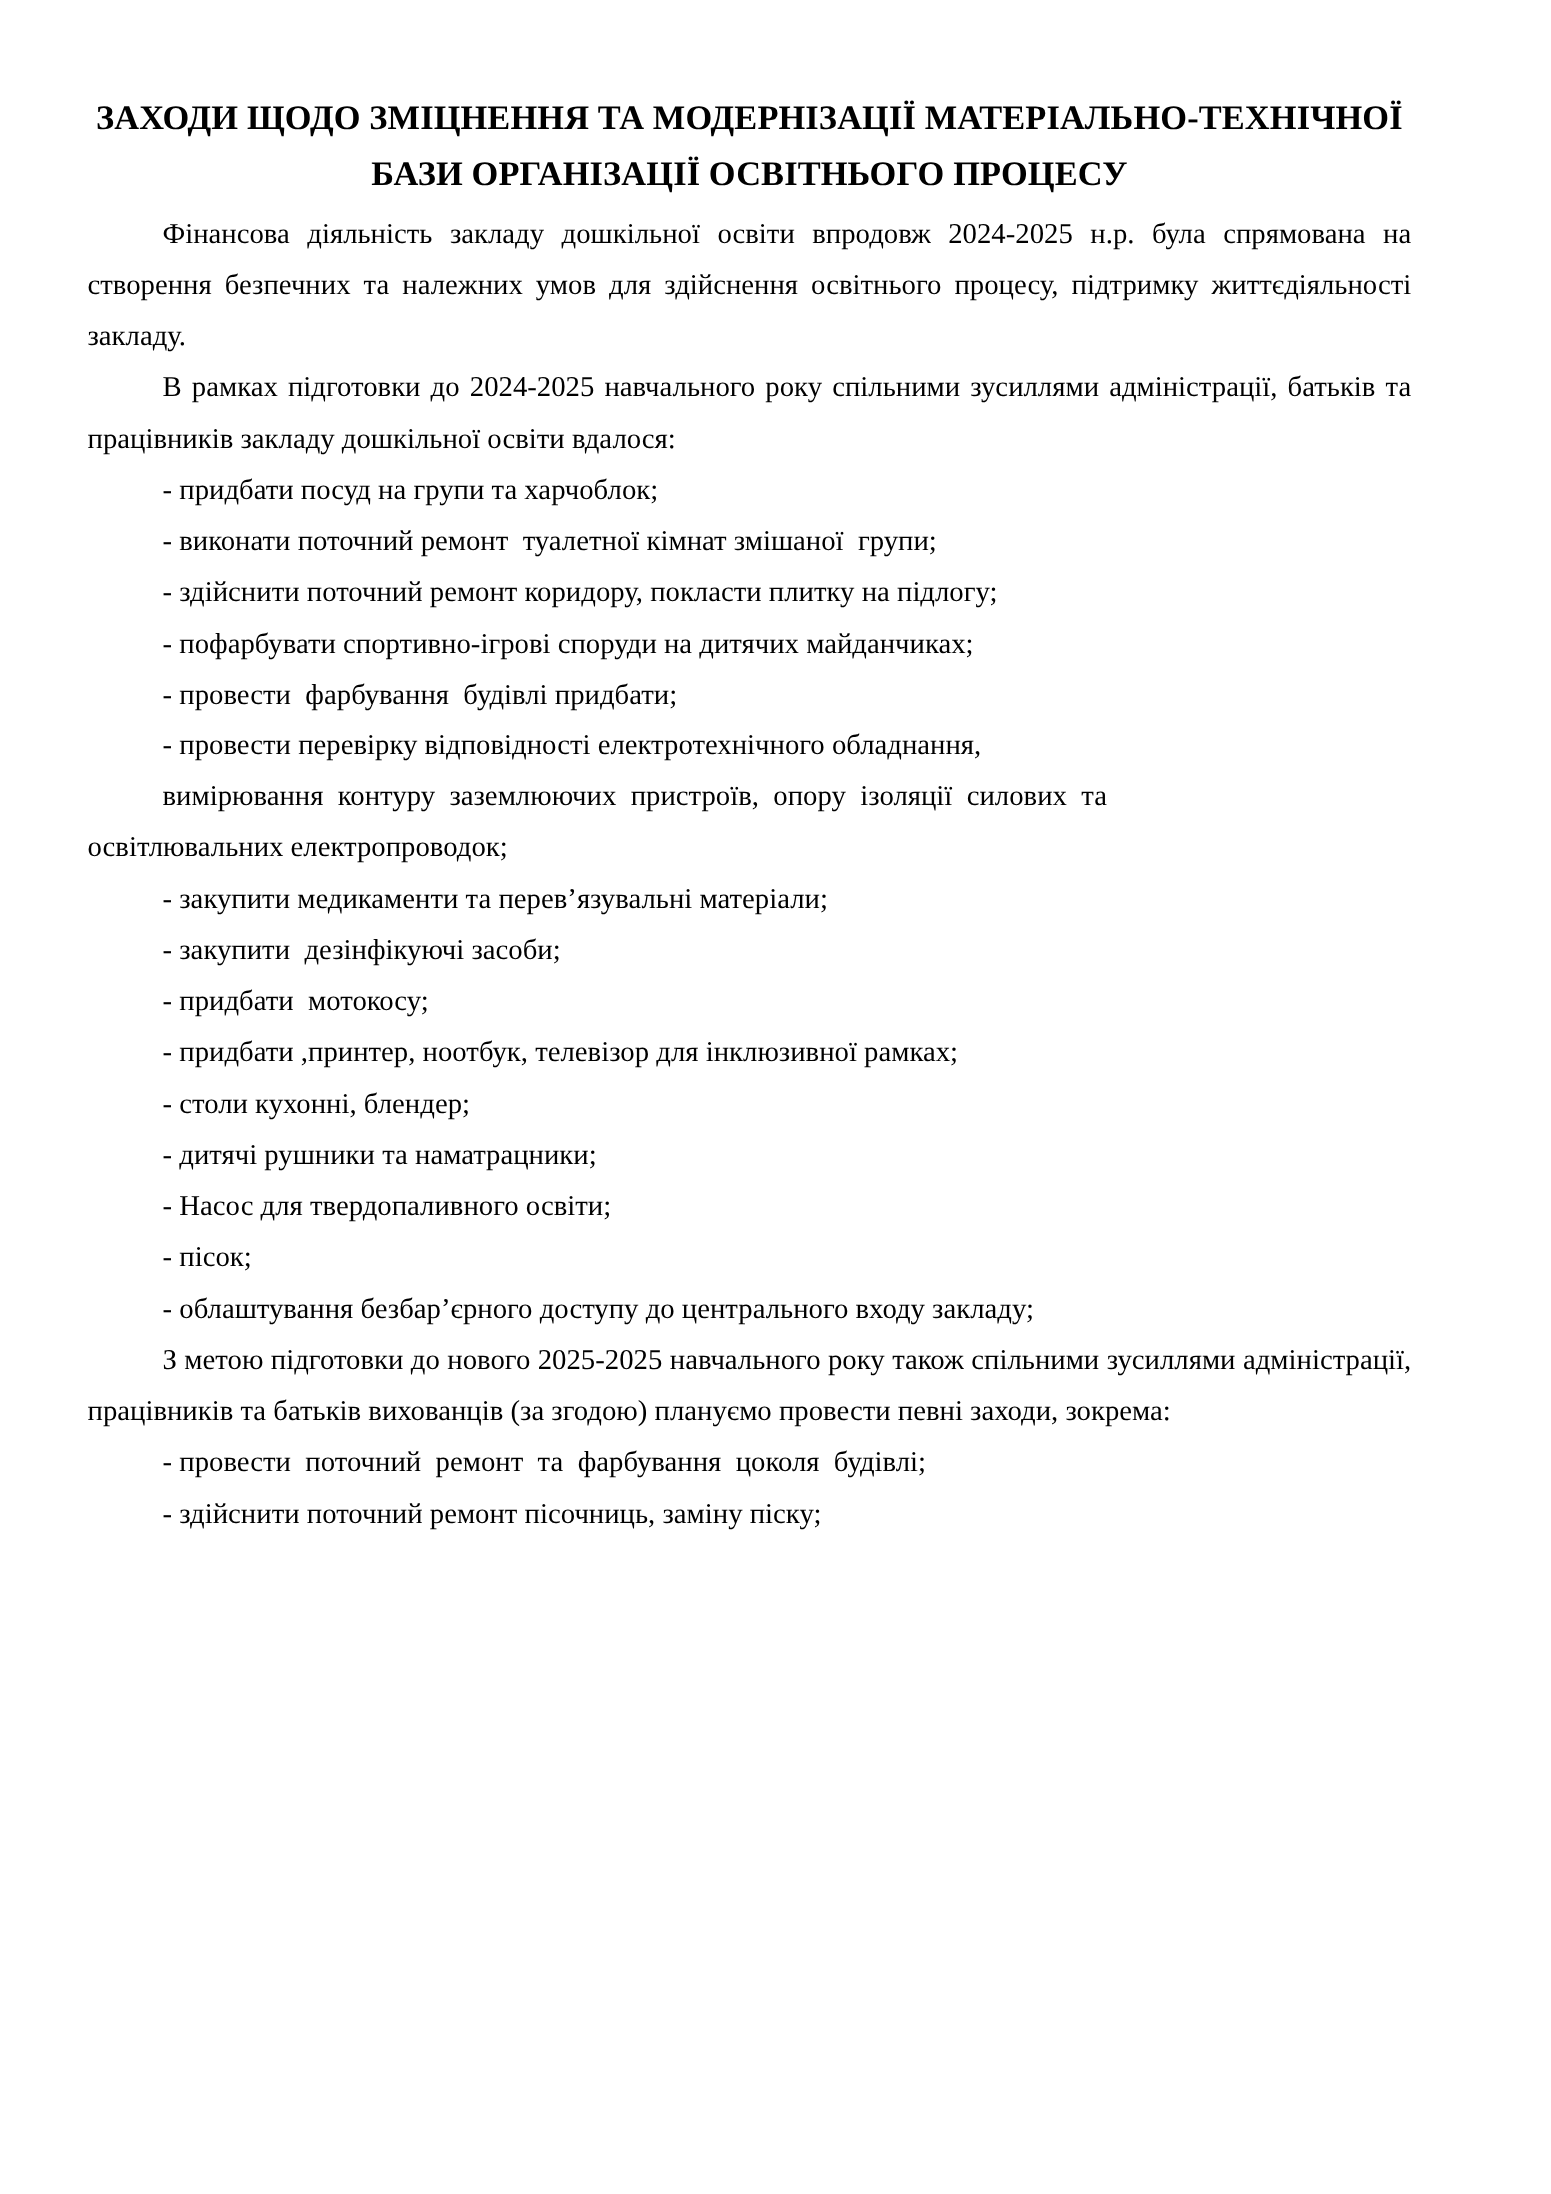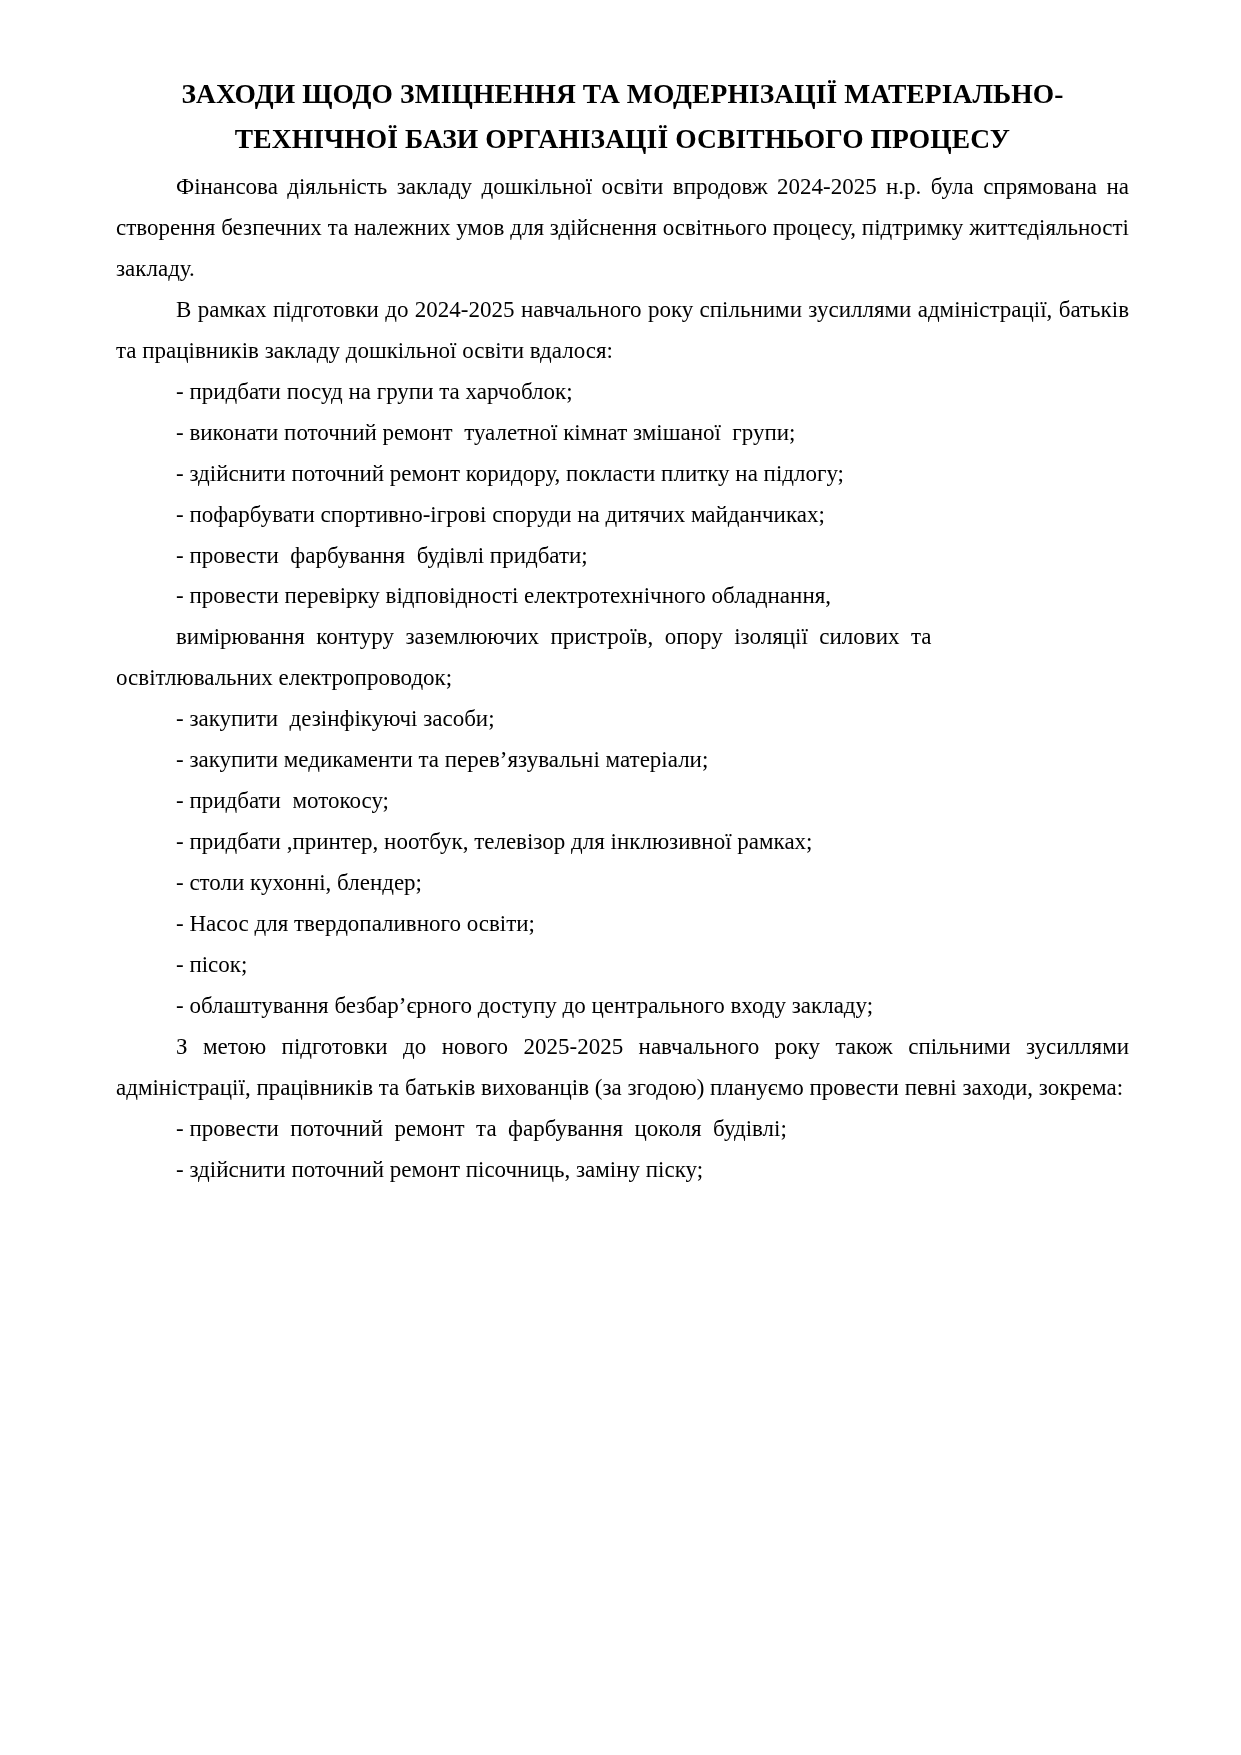--- a/index.html
+++ b/index.html
@@ -12,21 +12,21 @@
     font-family: "Liberation Serif", "DejaVu Serif", serif;
     color: #000000;
   }
   .page {
     position: relative;
     width: 1241px;
     height: 1755px;
     margin: 0 auto;
     background: #ffffff;
     box-sizing: border-box;
-    padding: 72px 112px 40px 116px;
+    padding: 72px 112px 40px 70px;
     overflow: hidden;
   }
   .doc-title {
     font-size: 27.5px;
     font-weight: bold;
     text-align: center;
     line-height: 1.62;
     letter-spacing: 0.1px;
     margin: 0 0 6px 0;
     padding: 0 6px;
@@ -70,25 +70,26 @@
     <p class="bullet">- придбати посуд на групи та харчоблок;</p>
     <p class="bullet">- виконати поточний ремонт  туалетної кімнат змішаної  групи;</p>
     <p class="bullet">- здійснити поточний ремонт коридору, покласти плитку на підлогу;</p>
     <p class="bullet">- пофарбувати спортивно-ігрові споруди на дитячих майданчиках;</p>
     <p class="bullet">- провести  фарбування  будівлі придбати;</p>
 
     <p class="bullet">- провести перевірку відповідності електротехнічного обладнання,</p>
     <p class="bullet">вимірювання  контуру  заземлюючих  пристроїв,  опору  ізоляції  силових  та</p>
     <p class="cont">освітлювальних електропроводок;</p>
 
+    <p class="bullet">- закупити медикаменти та перев’язувальні матеріали;</p>
     <p class="bullet">- закупити  дезінфікуючі засоби;</p>
-    <p class="bullet">- закупити медикаменти та перев’язувальні матеріали;</p>
     <p class="bullet">- придбати  мотокосу;</p>
     <p class="bullet">- придбати ,принтер, ноотбук, телевізор для інклюзивної рамках;</p>
     <p class="bullet">- столи кухонні, блендер;</p>
+    <p class="bullet">- дитячі рушники та наматрацники;</p>
     <p class="bullet">- Насос для твердопаливного освіти;</p>
     <p class="bullet">- пісок;</p>
     <p class="bullet">- облаштування безбар’єрного доступу до центрального входу закладу;</p>
 
     <p class="para">З метою підготовки до нового 2025-2025 навчального року також спільними зусиллями адміністрації, працівників та батьків вихованців (за згодою) плануємо провести певні заходи, зокрема:</p>
 
     <p class="bullet">- провести  поточний  ремонт  та  фарбування  цоколя  будівлі;</p>
     <p class="bullet">- здійснити поточний ремонт пісочниць, заміну піску;</p>
 
   </div>

